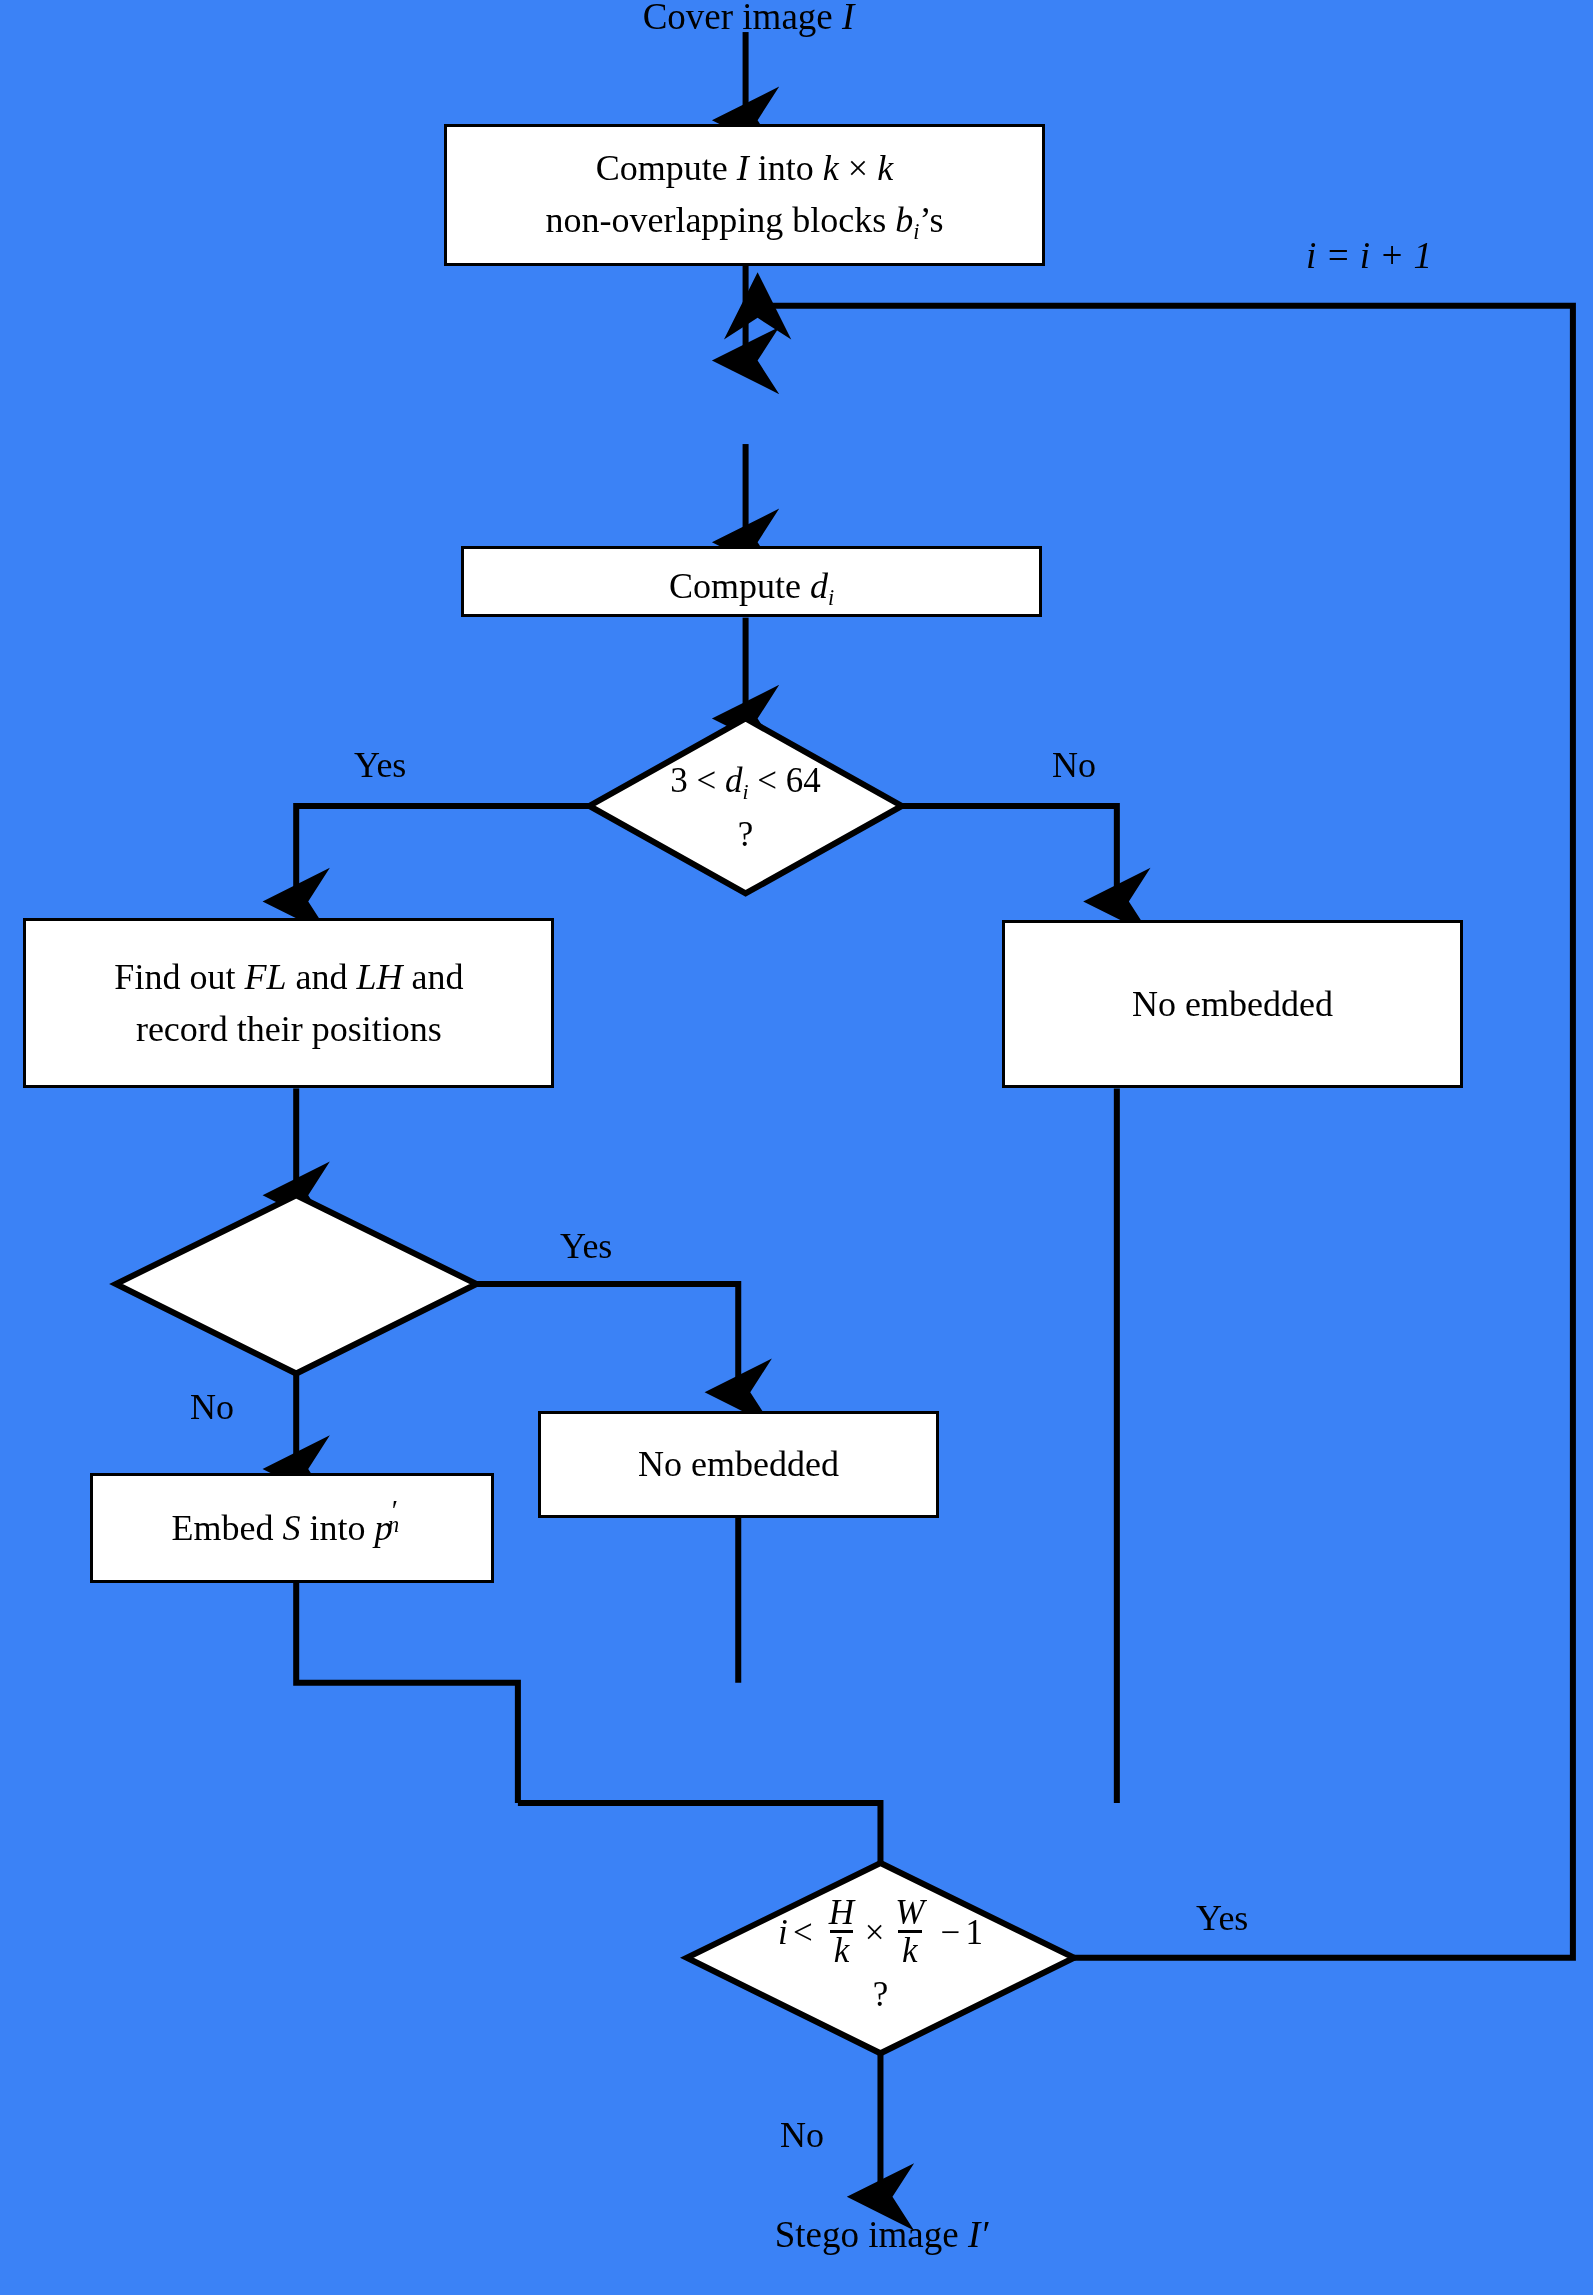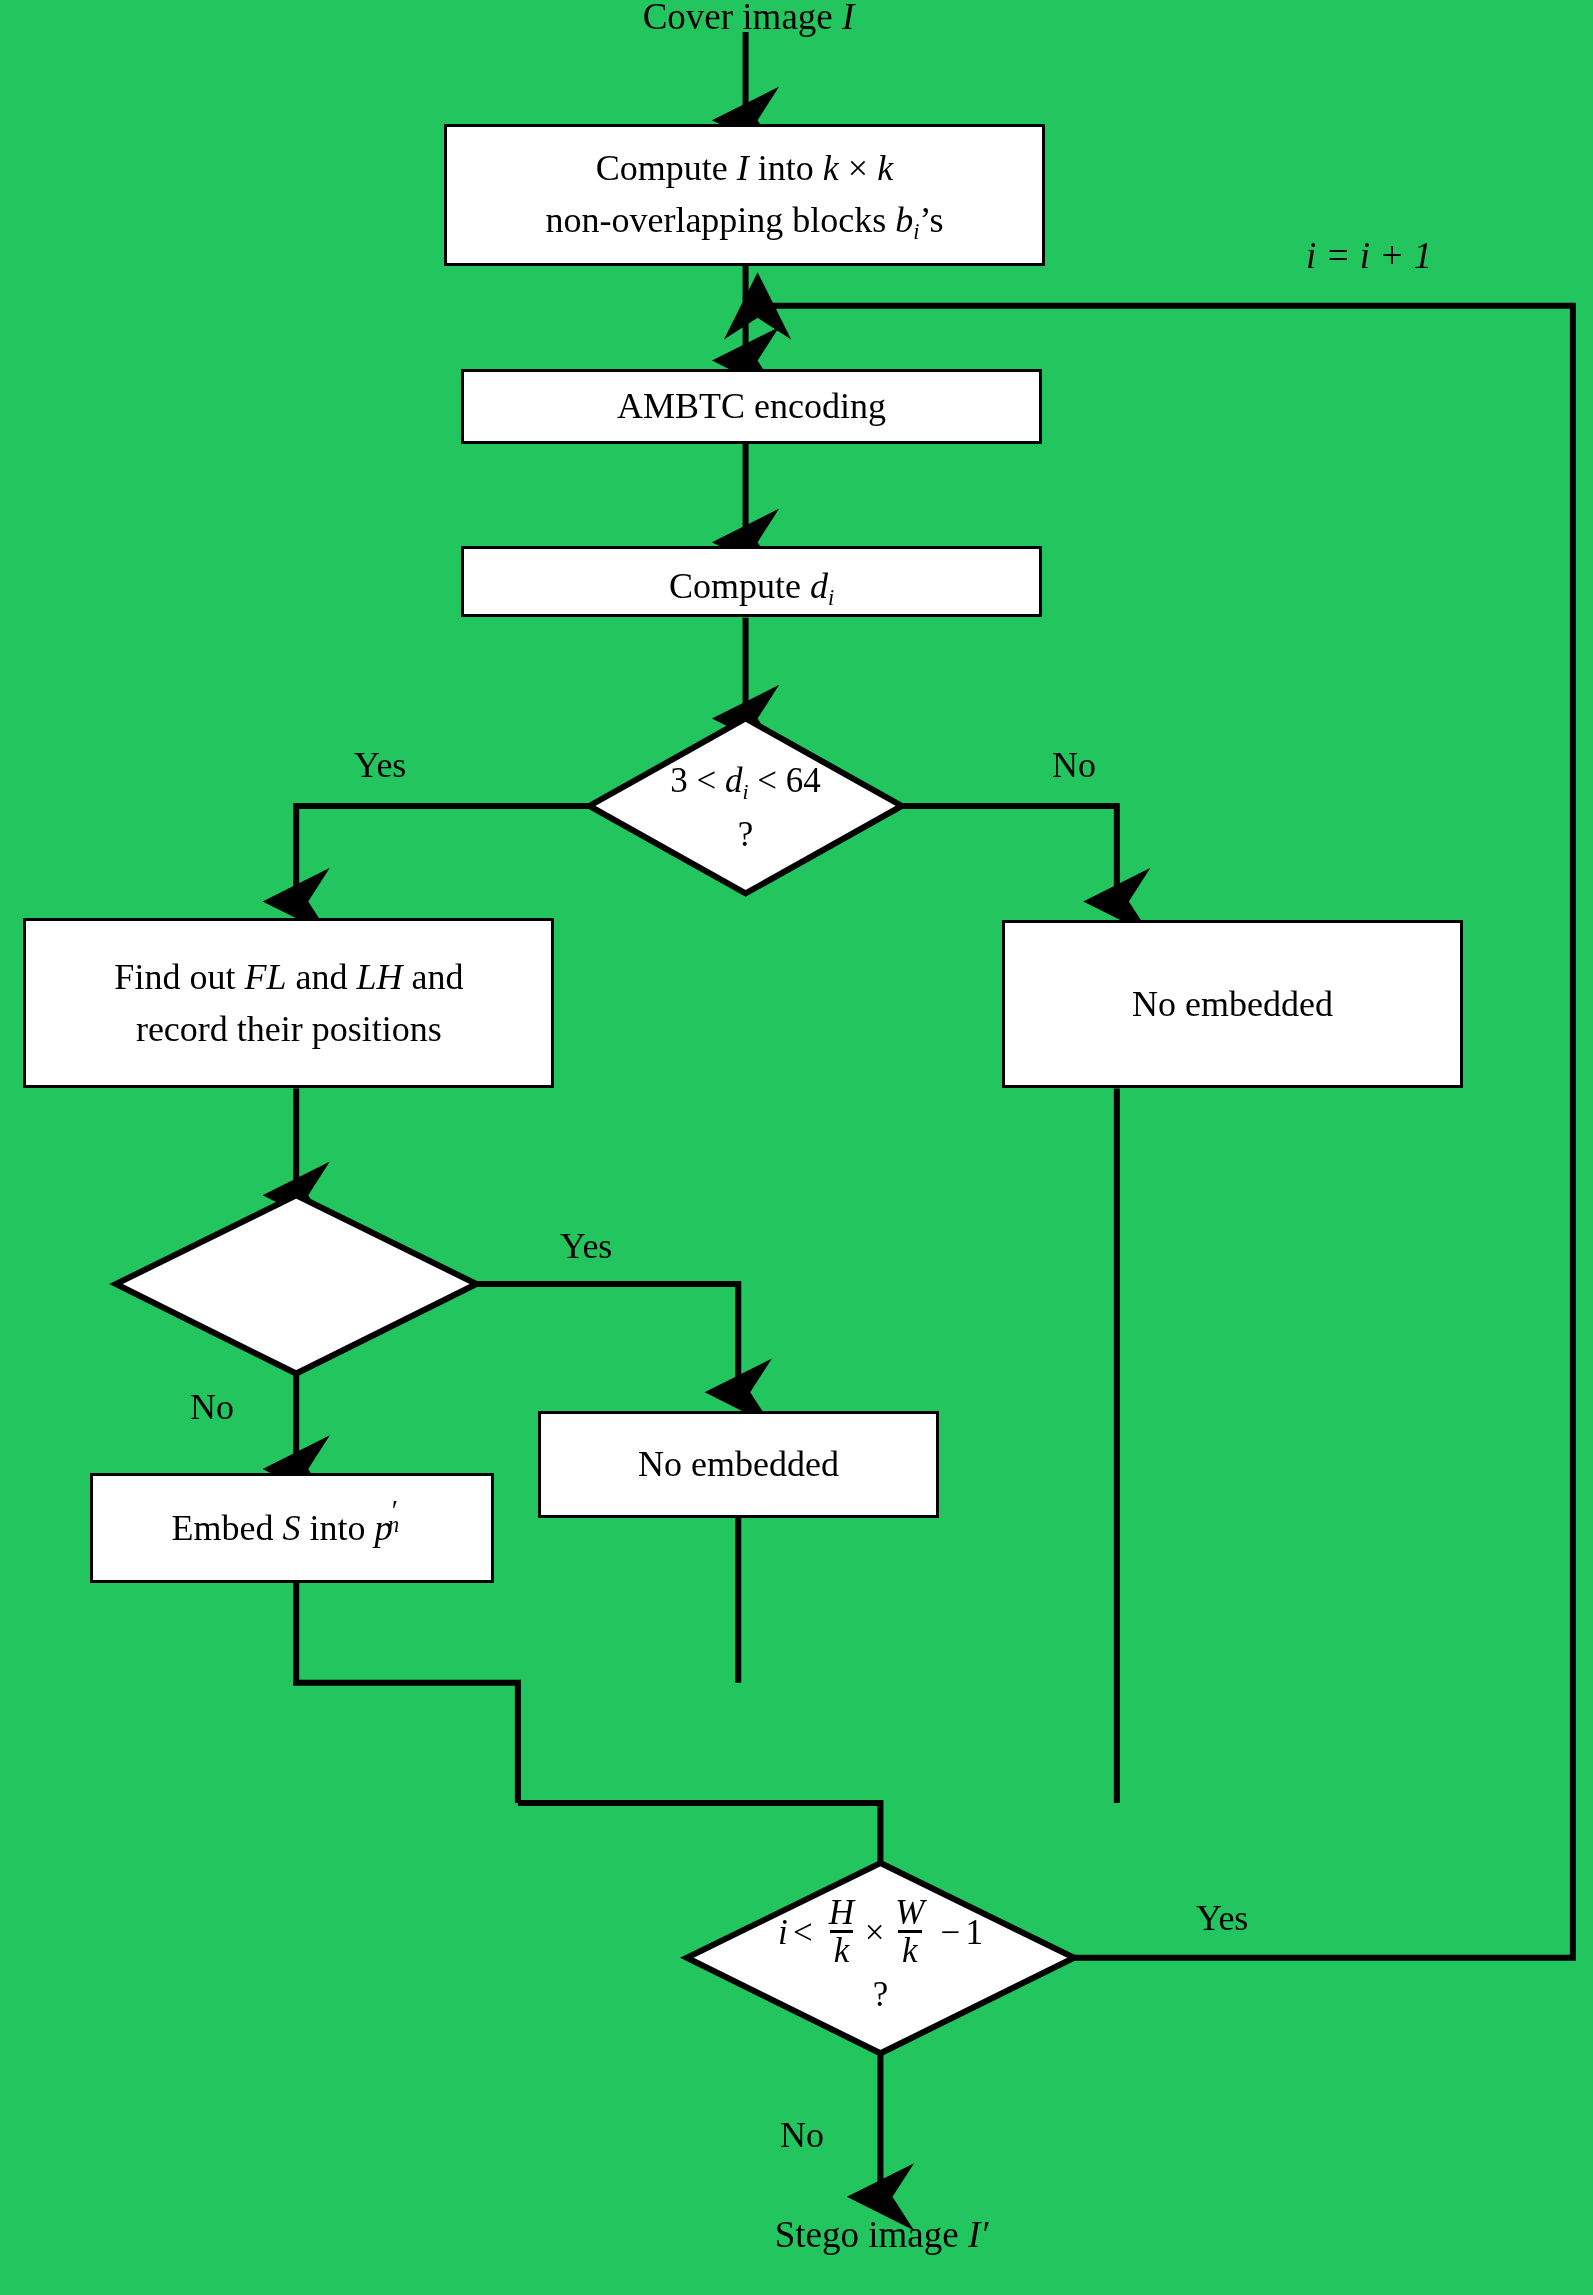--- a/index.html
+++ b/index.html
@@ -4,21 +4,21 @@
 <style>
   html, body {
     margin: 0;
     padding: 0;
     background: #ffffff;
   }
   #root {
     position: relative;
     width: 1594px;
     height: 2295px;
-    background: #22c55e;
+    background: #3b82f6;
     font-family: "Liberation Serif", "DejaVu Serif", serif;
     color: #000000;
     overflow: hidden;
   }
   svg.wires {
     position: absolute;
     left: 0;
     top: 0;
     width: 1594px;
     height: 2295px;
@@ -166,23 +166,20 @@
         <i class="v">k</i>
       </div>
       <div>
         <span>non-overlapping</span>
         <span>blocks</span>
         <i class="v">b</i><span class="sub">i</span><span>’s</span>
       </div>
     </div>
   </div>
 
-  <div class="node box" style="left:461px; top:369px; width:581px; height:75px; font-size:36px;">
-    <span>AMBTC encoding</span>
-  </div>
 
   <div class="node box" style="left:461px; top:546px; width:581px; height:71px; font-size:36px;align-items:flex-end;">
     <span>
       <span>Compute</span>
       <i class="v">d</i><span class="sub">i</span>
     </span>
   </div>
 
   <div class="diamond-text" style="left:589px; top:719px; width:313px; height:175px; font-size:35px;">
     <div style="margin-top:2.7px;">

